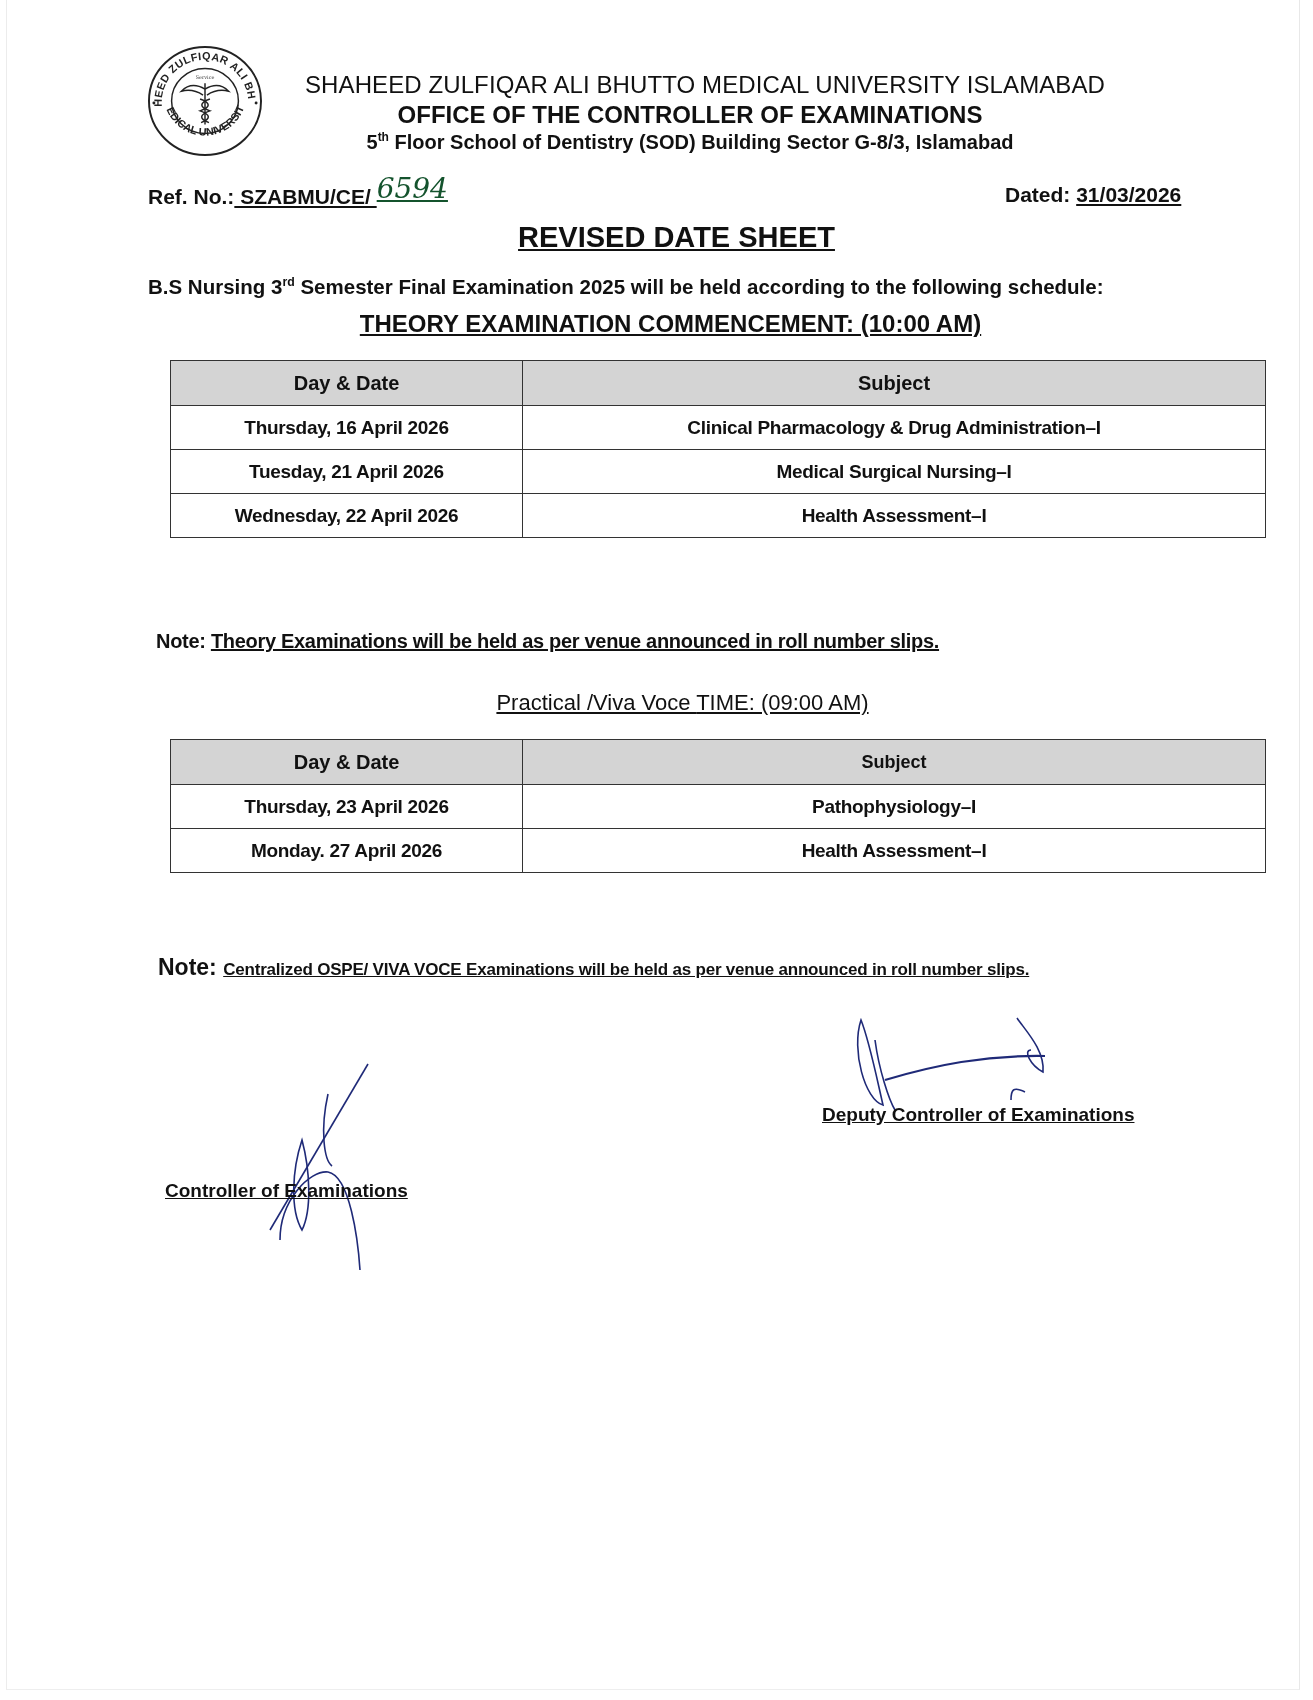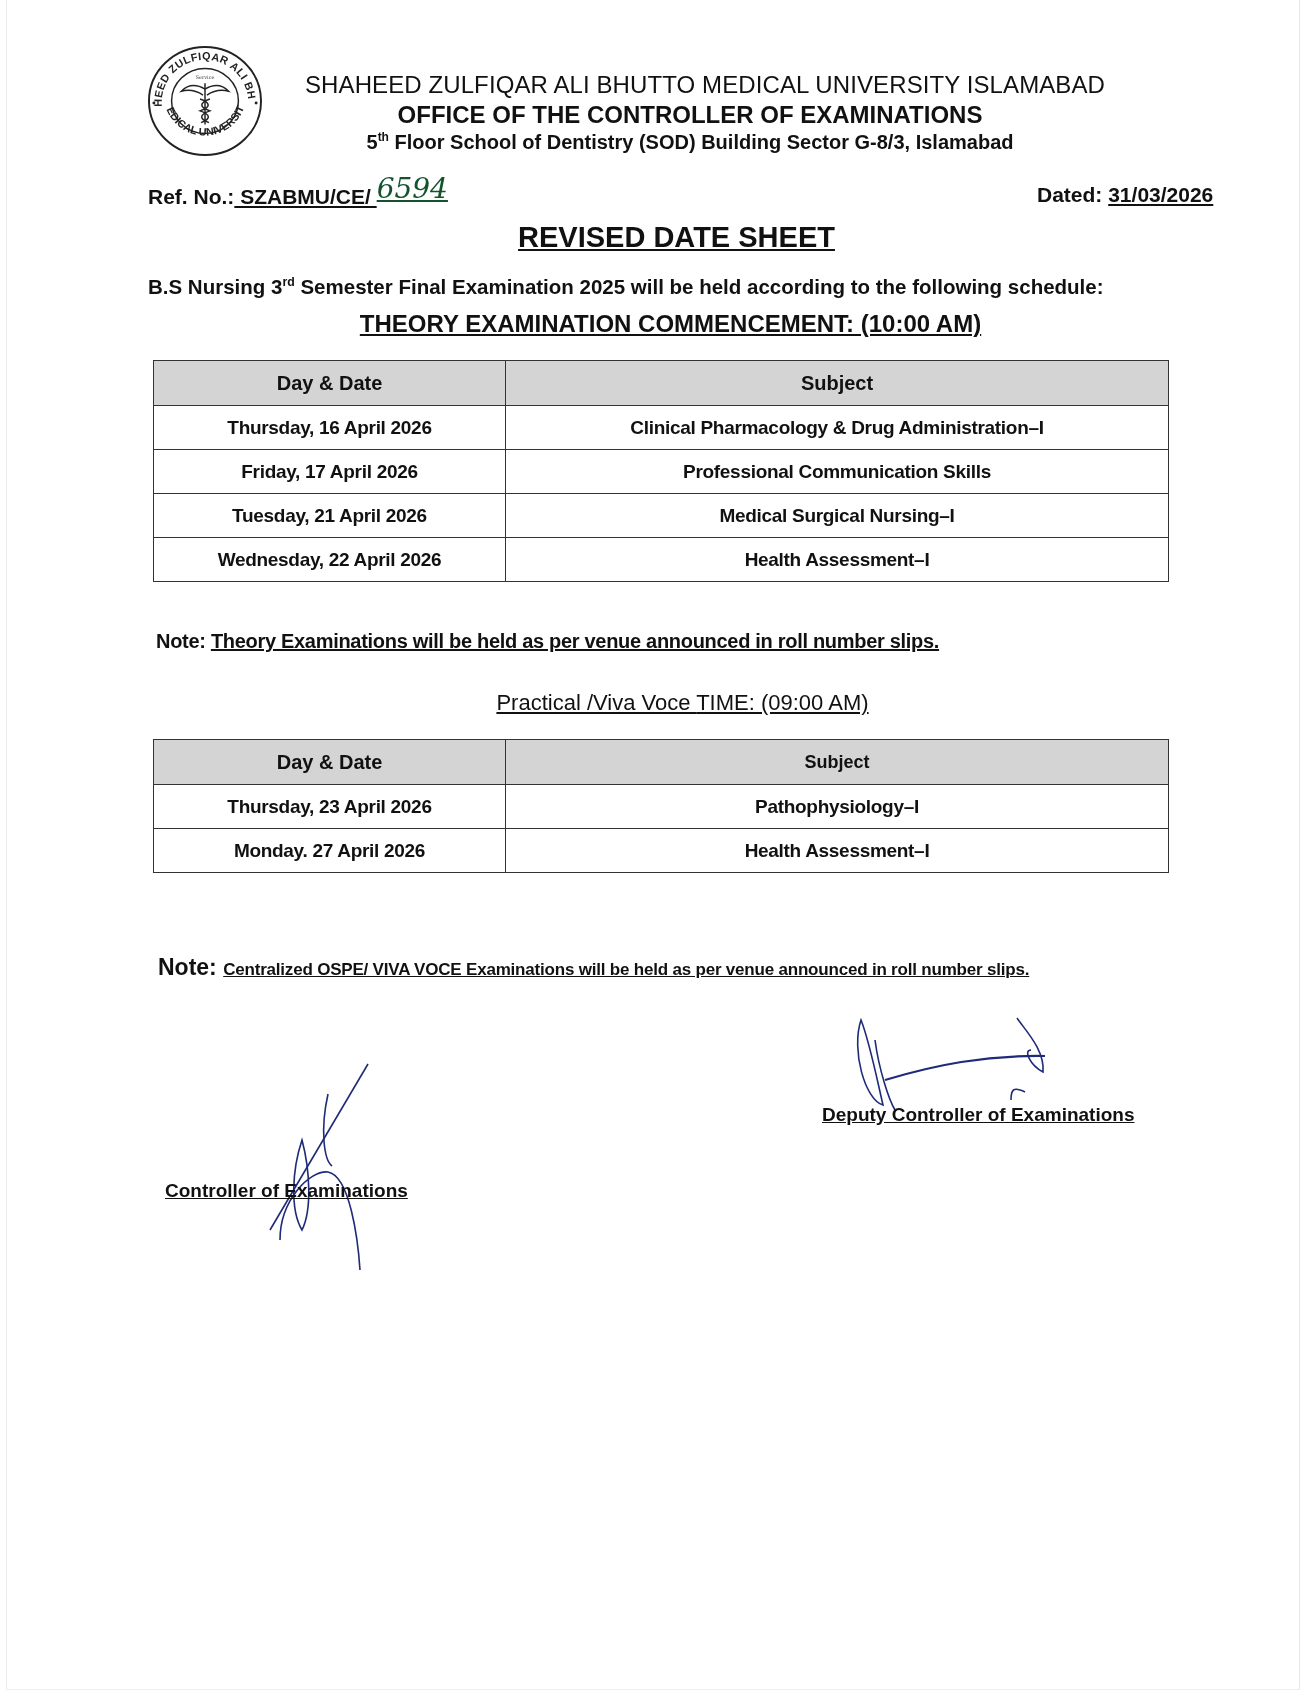--- a/index.html
+++ b/index.html
@@ -7,28 +7,28 @@
   .page-border { position: absolute; left: 6px; top: 0; width: 1294px; height: 1690px; border-left: 1px solid #ececec; border-right: 1px solid #e8e8e8; border-bottom: 1px solid #eeeeee; box-sizing: border-box; }
   .seal { position: absolute; left: 146px; top: 44px; width: 118px; height: 114px; }
   .hdr { position: absolute; left: 270px; width: 870px; text-align: center; }
   .hdr1 { top: 71px; font-size: 24px; font-weight: normal; letter-spacing: 0.1px; }
   .hdr2 { top: 101px; font-size: 24px; font-weight: bold; left: 280px; width: 820px; }
   .hdr3 { top: 131px; font-size: 20px; font-weight: bold; left: 280px; width: 820px; }
   sup { font-size: 60%; line-height: 0; vertical-align: super; }
   .ref { position: absolute; left: 148px; top: 178px; font-size: 21px; font-weight: bold; }
   .ref .val { text-decoration: underline; }
   .ref .hand { font-family: "DejaVu Serif", serif; font-style: italic; font-weight: normal; color: #14532d; font-size: 28px; position: relative; top: -6px; text-decoration: underline; }
-  .dated { position: absolute; left: 1005px; top: 183px; font-size: 21px; font-weight: bold; margin-left: 32px; }
+  .dated { position: absolute; left: 1005px; top: 183px; font-size: 21px; font-weight: bold; }
   .dated .val { text-decoration: underline; }
   .title { position: absolute; left: 0; width: 1313px; text-align: center; top: 221px; font-size: 29px; font-weight: bold; text-decoration: underline; padding-left: 20px; }
   .intro { position: absolute; left: 148px; top: 275px; font-size: 20.5px; font-weight: bold; white-space: nowrap; }
   .sec-head { position: absolute; left: 0; width: 1313px; text-align: center; font-weight: bold; text-decoration: underline; }
   .theory-head { top: 310px; font-size: 24px; left: 14px; }
   .prac-head { top: 690px; font-size: 22px; font-family: "Liberation Sans Narrow", "Liberation Sans", sans-serif; font-weight: normal; left: 26px; }
-  table.sched { position: absolute; left: 153px; width: 1016px; border-collapse: collapse; }
+  table.sched { position: absolute; left: 170px; width: 1096px; border-collapse: collapse; }
   table.sched td, table.sched th { border: 1.5px solid #333; text-align: center; font-weight: bold; padding: 0; }
   table.sched th { background: #d4d4d4; height: 44px; font-size: 20px; }
   table.sched td { height: 43px; font-size: 19px; letter-spacing: -0.3px; }
   .col-day { width: 351px; }
   #theory-table { top: 360px; }
   #prac-table { top: 739px; }
   #prac-table th.subj { font-size: 18px; }
   .note1 { position: absolute; left: 156px; top: 630px; font-size: 20px; font-weight: bold; letter-spacing: -0.3px; }
   .note1 .u { text-decoration: underline; }
   .note2 { position: absolute; left: 158px; top: 954px; white-space: nowrap; }
@@ -93,24 +93,20 @@
       <th class="col-day">Day &amp; Date</th>
       <th>Subject</th>
     </tr>
   </thead>
   <tbody>
     <tr>
         <td>Thursday, 16 April 2026</td>
         <td>Clinical Pharmacology &amp; Drug Administration–I</td>
       </tr>
     <tr>
-        <td>Friday, 17 April 2026</td>
-        <td>Professional Communication Skills</td>
-      </tr>
-    <tr>
         <td>Tuesday, 21 April 2026</td>
         <td>Medical Surgical Nursing–I</td>
       </tr>
     <tr>
         <td>Wednesday, 22 April 2026</td>
         <td>Health Assessment–I</td>
       </tr>
   </tbody>
 </table>
 

